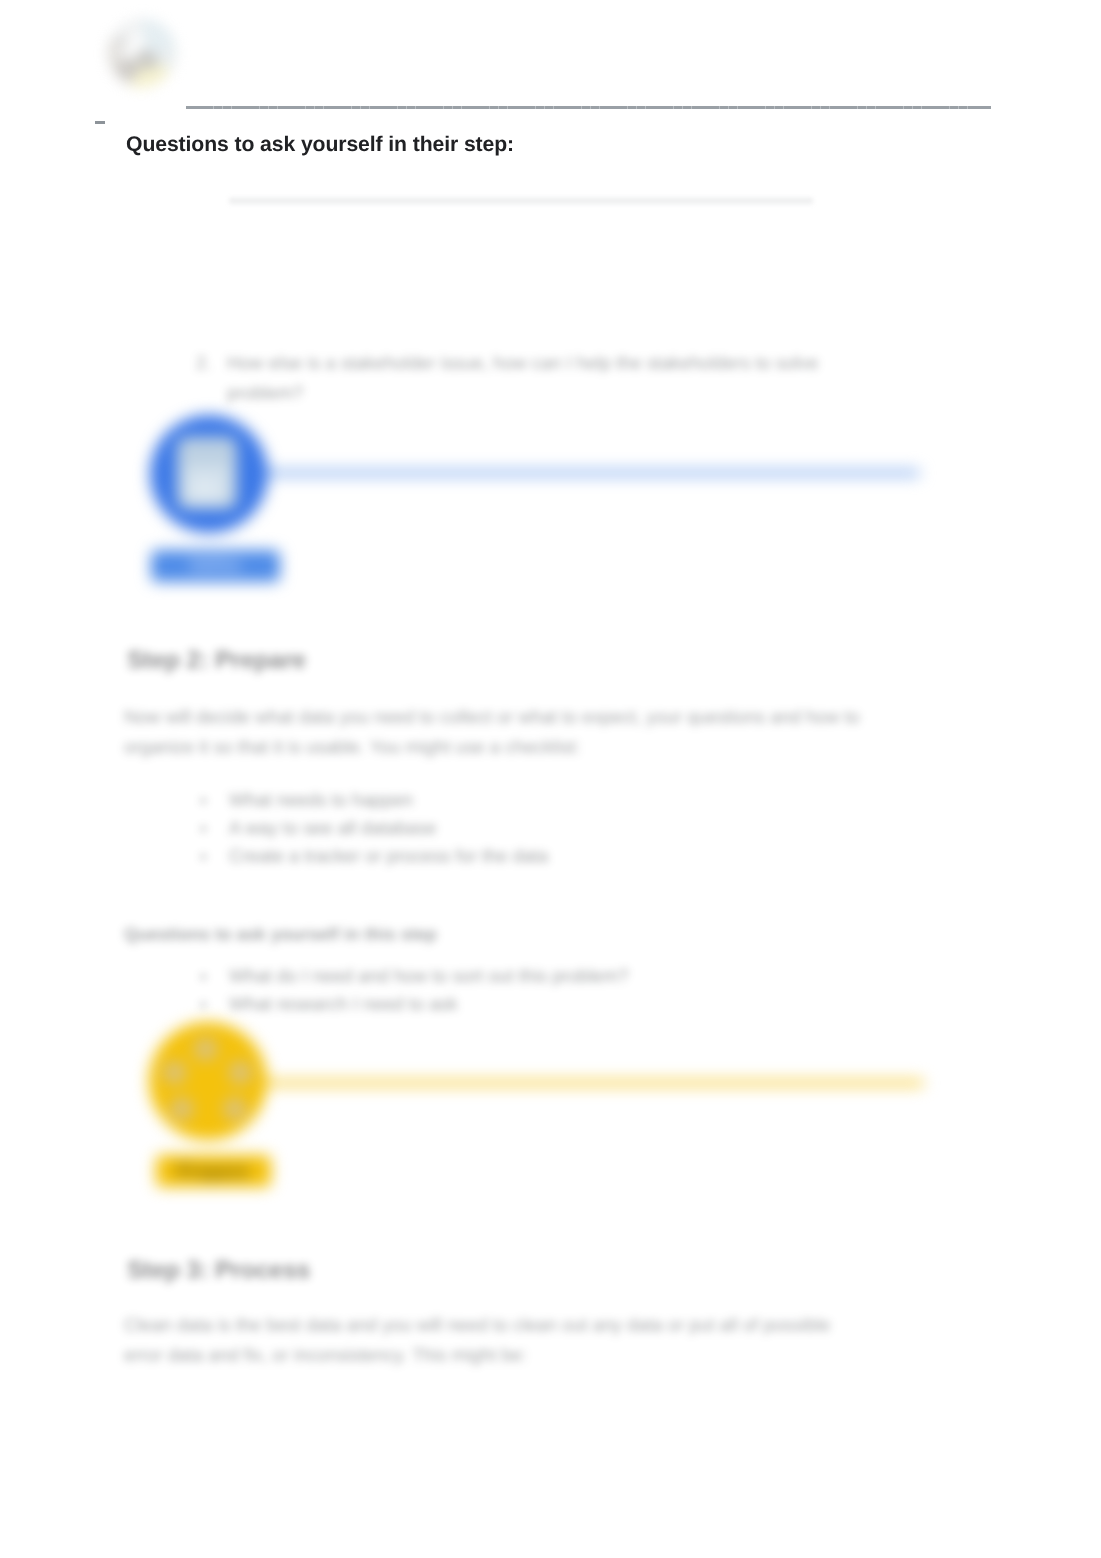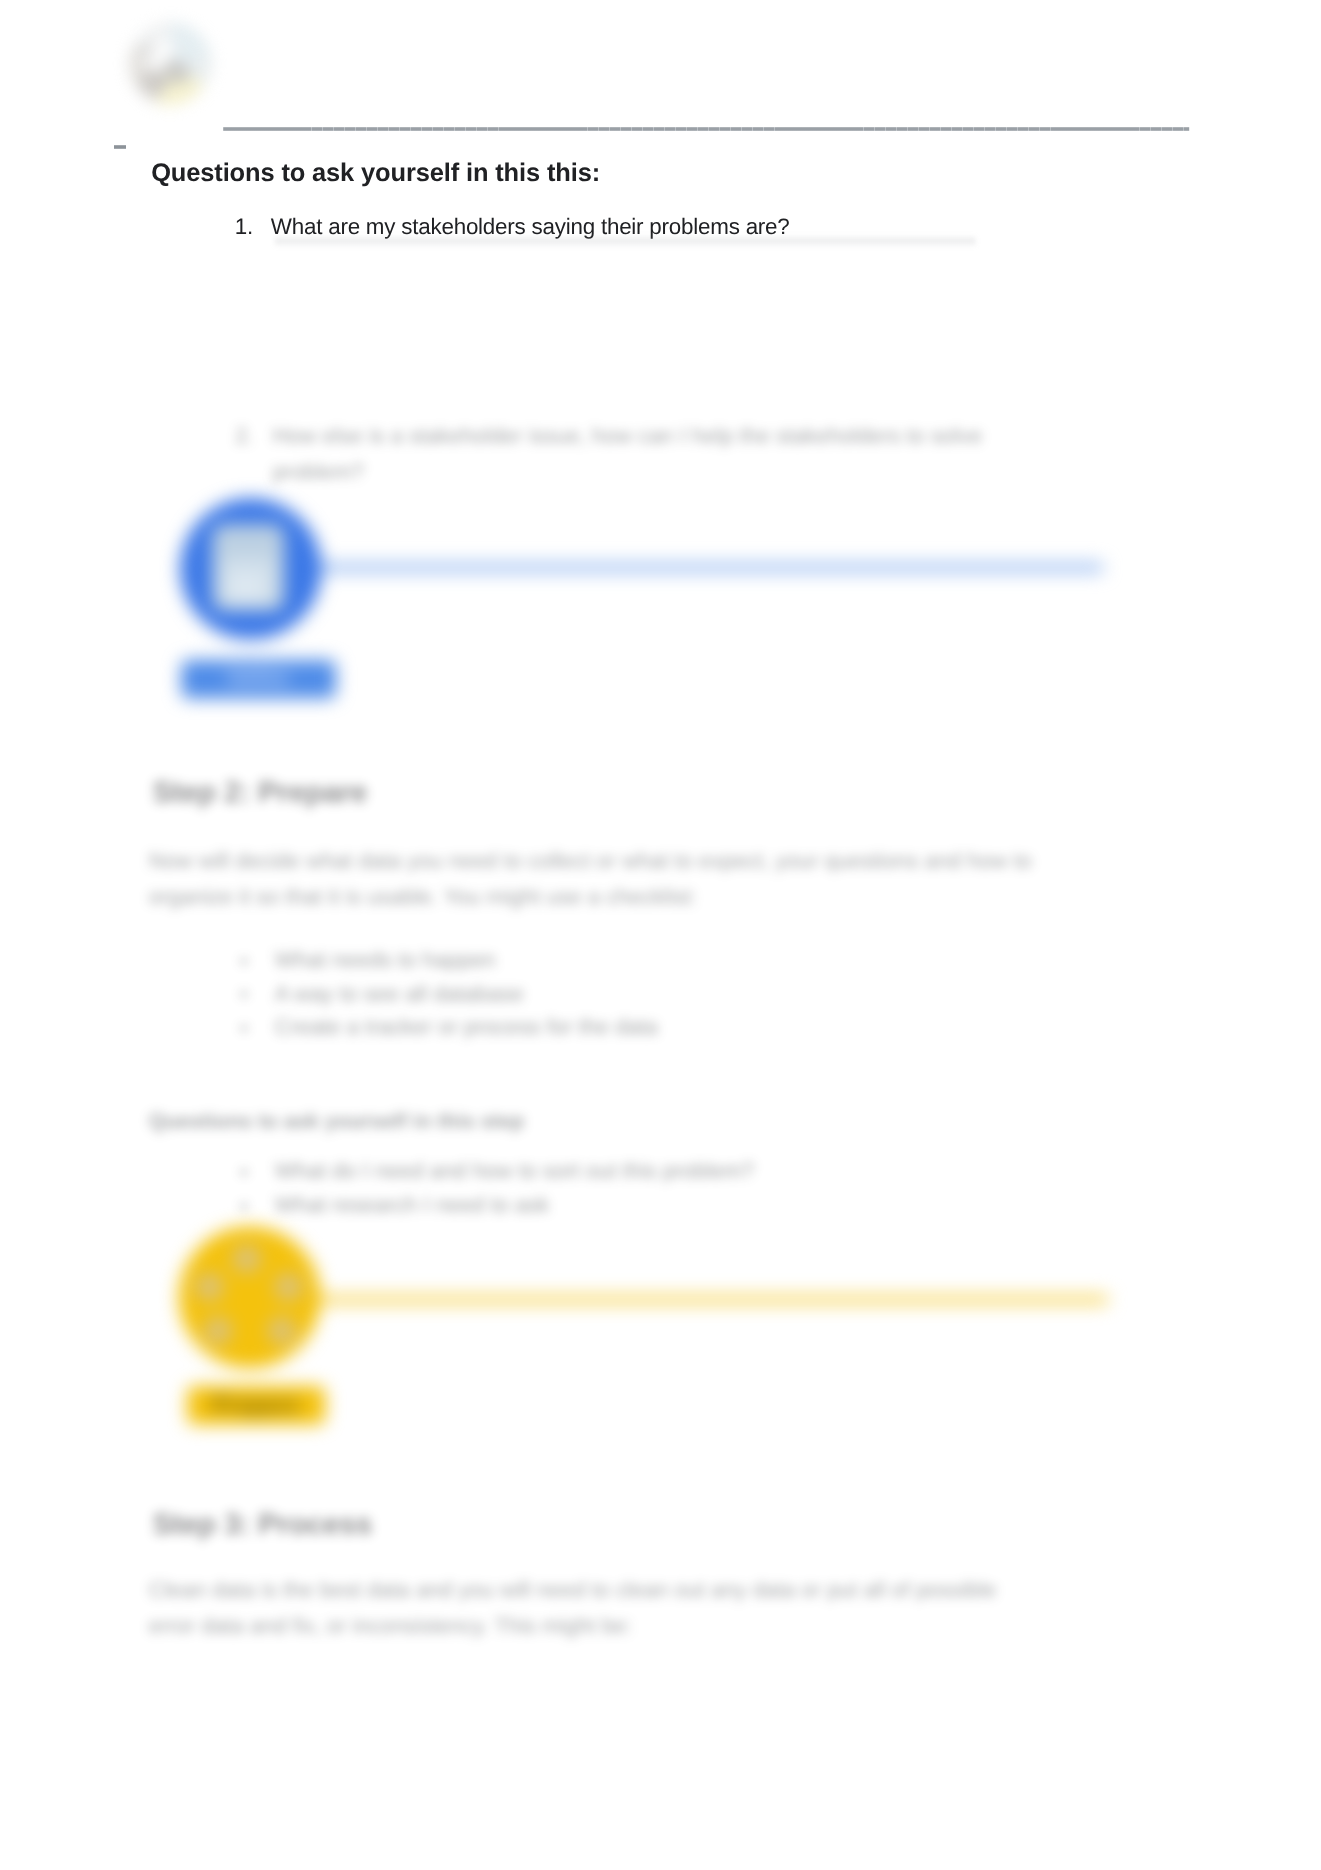--- a/index.html
+++ b/index.html
@@ -58,22 +58,21 @@
     <path d="M50 50 L34 95 A47 47 0 0 1 10 28 Z" fill="#dbd8d3"></path>
     <path d="M28 24 L74 58 L62 76 L18 40 Z" fill="#b0b0b0" opacity=".85"></path>
     <ellipse cx="33" cy="70" rx="16" ry="14" fill="#b6b3ae" opacity=".8"></ellipse>
     <circle cx="41" cy="36" r="13" fill="#fdfdfd"></circle>
     <ellipse cx="34" cy="48" rx="14" ry="12" fill="#fafbfb" opacity=".85"></ellipse>
   </svg>
 
   <div class="abs" id="hrule"></div>
   <div class="abs" id="hrule-stub"></div>
 
-  <div class="abs" id="q1">Questions to ask yourself in this this:</div>
-  <div class="abs" id="li1"><span class="num">1.</span><span>What are my stakeholders saying their problems are?</span></div>
+  <div class="abs" id="q1">Questions to ask yourself in their step:</div>
 
   <div class="abs" id="fade-band"></div>
 
     <div class="diagram" style="left:120px;top:390px;width:830px;height:215px;">
       <div class="dia-line" style="left:88px;top:79px;width:712px;background:#9fc0f2;"></div>
       <div class="dia-circle" style="left:30px;top:25px;background:#3b78e7;"></div>
       <svg class="abs" style="left:55px;top:45px;width:64px;height:76px;" viewBox="0 0 64 76">
         <rect x="2" y="2" width="60" height="72" rx="10" fill="#bcd0e2"></rect>
         <rect x="8" y="28" width="48" height="42" rx="8" fill="#cfdeea"></rect>
         <rect x="14" y="42" width="32" height="24" rx="5" fill="#dde8f1"></rect>

